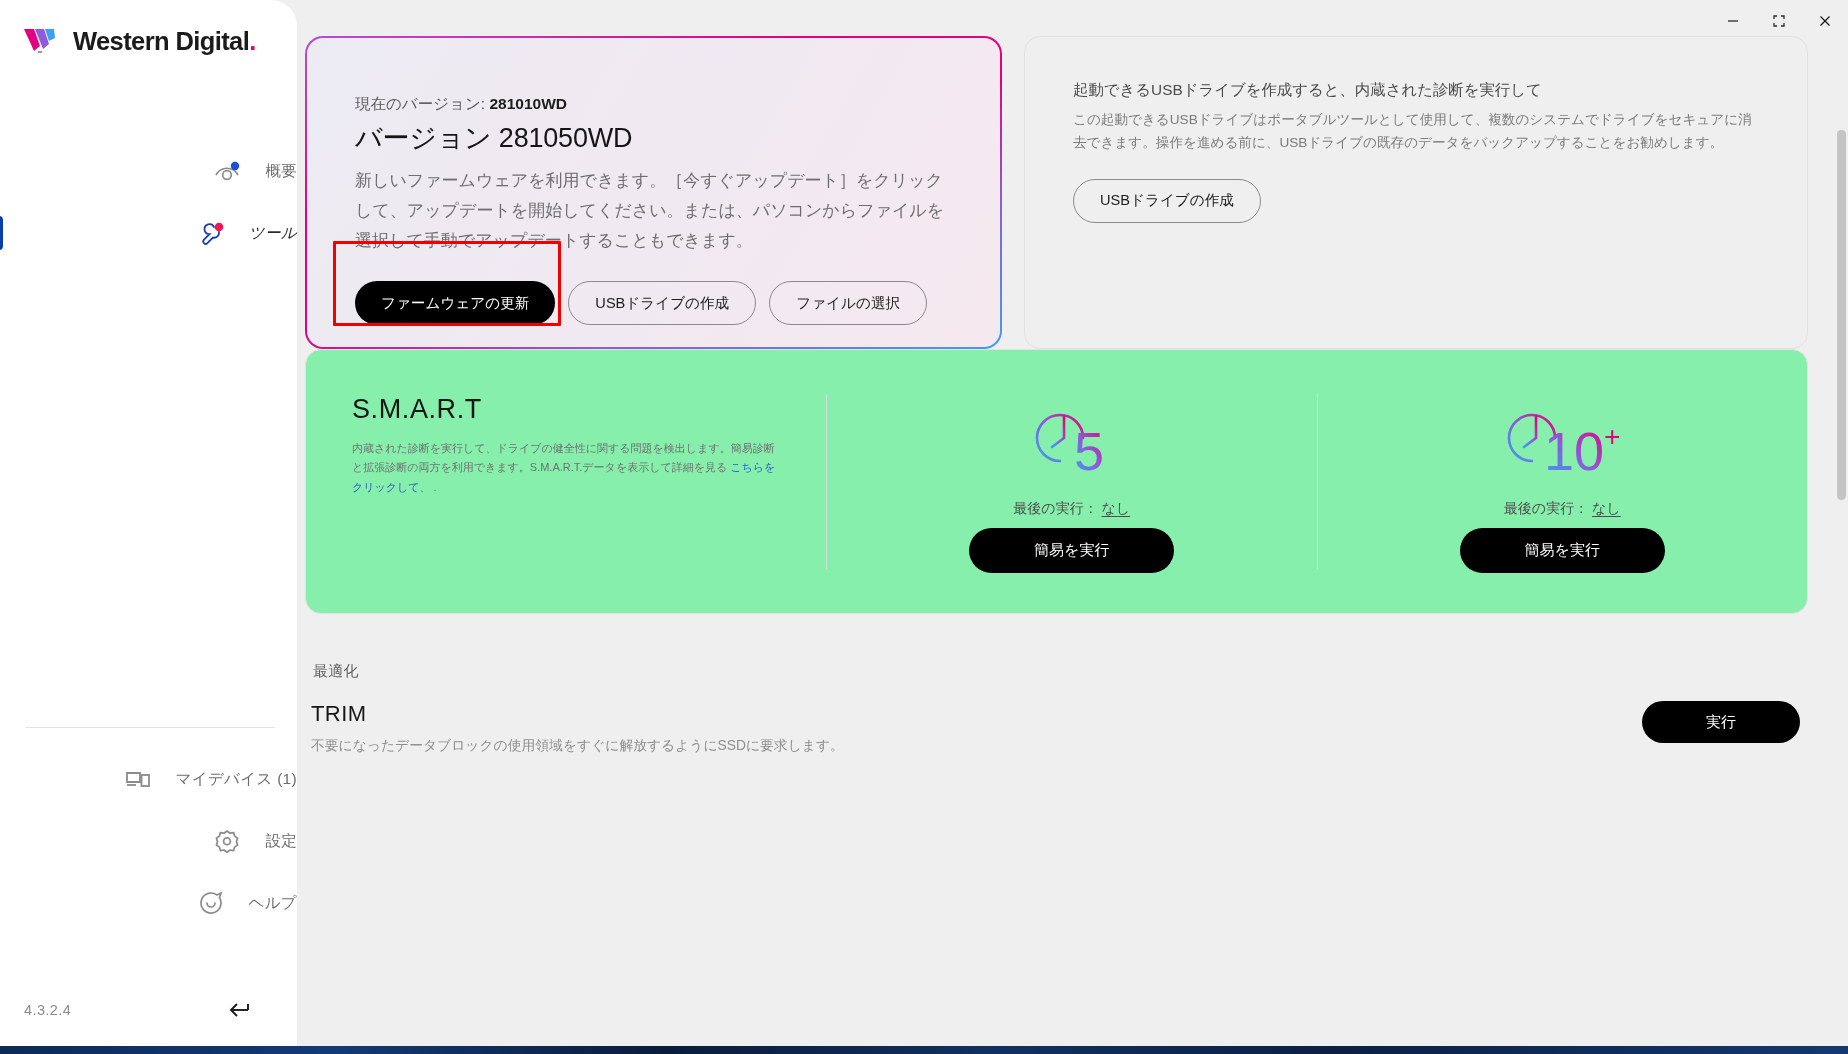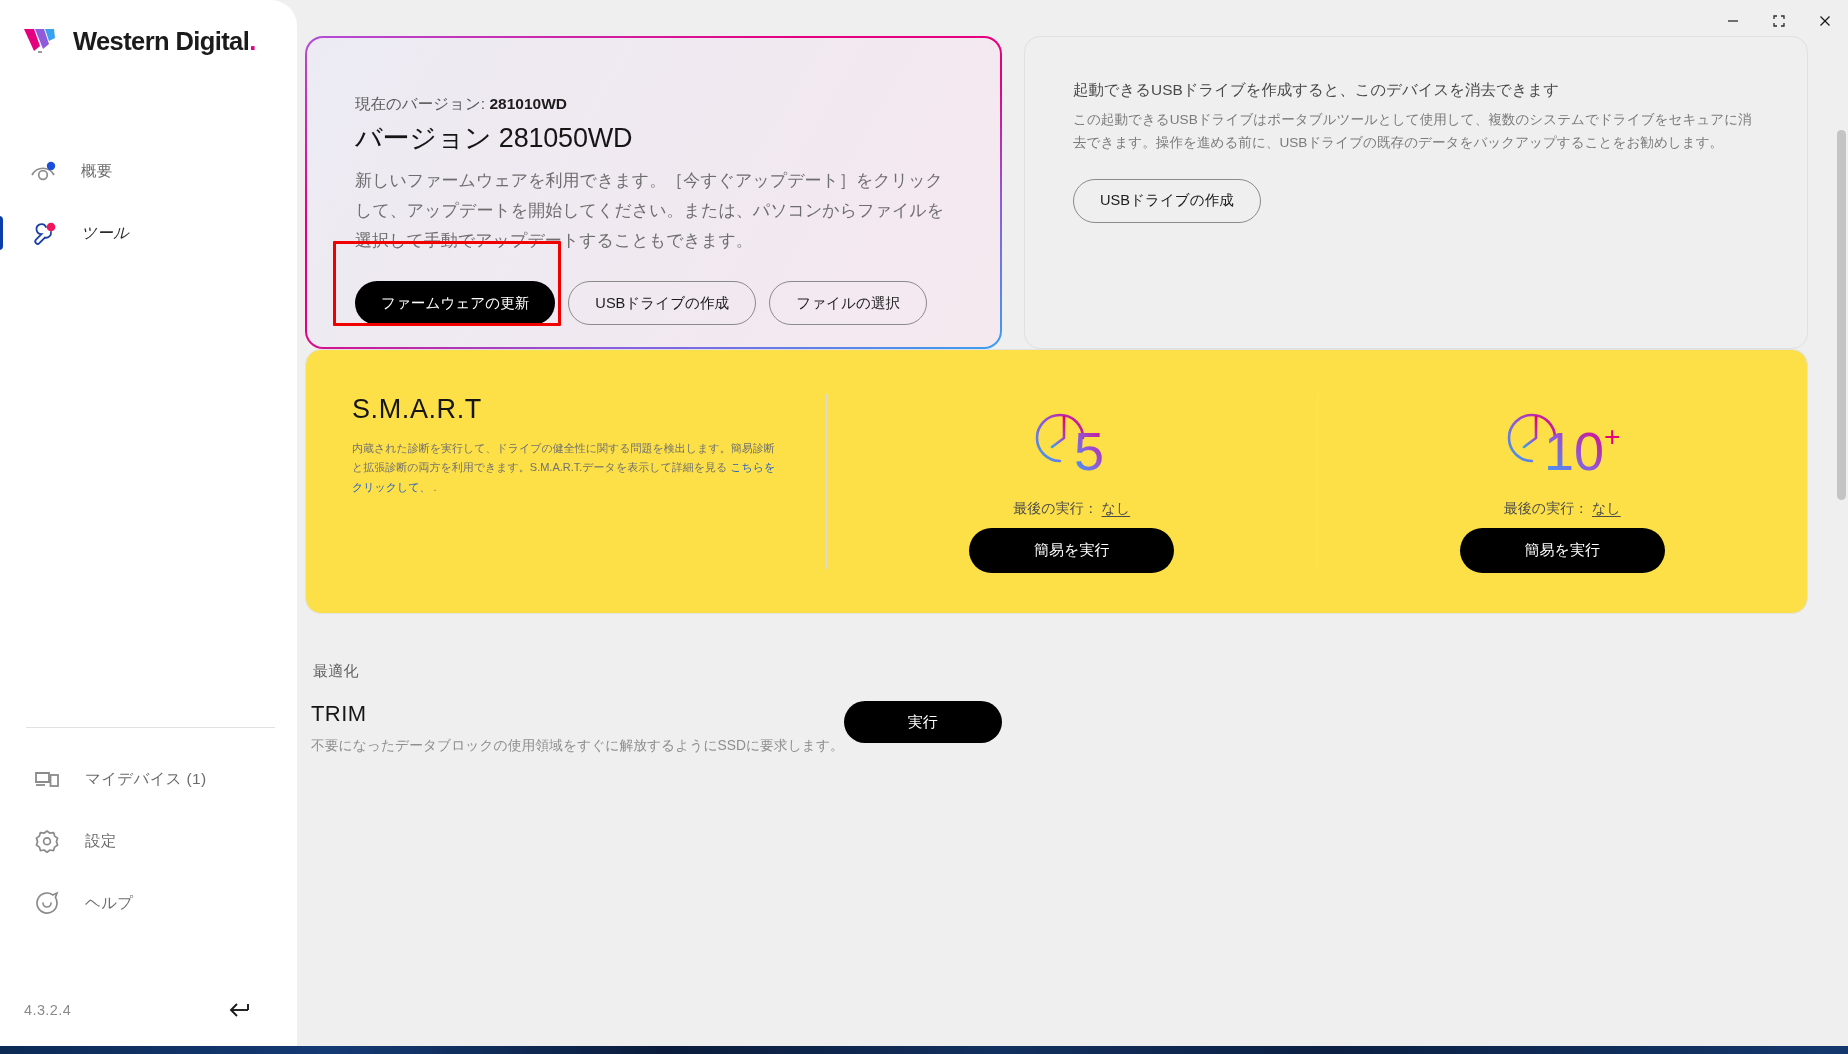--- a/index.html
+++ b/index.html
@@ -43,23 +43,23 @@
     white-space: nowrap;
   }
   .brand-text .dot { color: #e4007f; }
 
   .nav-top { margin-top: 82px; }
   .nav-item {
     position: relative;
     display: flex;
     align-items: center;
     height: 62px;
-    padding-left: 28px;
     gap: 23px;
     cursor: pointer;
+    justify-content: flex-end;
   }
   .nav-item .nav-ico {
     width: 30px; height: 30px;
     flex: 0 0 30px;
     display: flex; align-items: center; justify-content: center;
   }
   .nav-item .nav-label {
     font-size: 15.5px;
     color: #6c6c6c;
     letter-spacing: 0.3px;
@@ -226,21 +226,21 @@
   .section-label {
     font-size: 15px;
     color: #5f5f5f;
     margin: 44px 0 20px 8px;
     letter-spacing: 0.3px;
   }
 
   .smart-card {
     border: 1px solid #e2e2e2;
     border-radius: 16px;
-    background: #fde047;
+    background: #86efac;
     height: 265px;
     display: flex;
     align-items: stretch;
     padding: 0;
   }
   .smart-left {
     flex: 0 0 520px;
     padding: 44px 44px 0 46px;
   }
   .smart-h {
@@ -283,21 +283,21 @@
     height: 45px;
     border-radius: 23px;
     background: #000;
     color: #fff;
     font-size: 15px;
     border: none;
     cursor: pointer;
     font-family: inherit;
   }
 
-  .trim-head { display: flex; align-items: flex-start; }
+  .trim-head { display: flex; align-items: flex-start; justify-content: space-between; }
   .trim-title { font-size: 22px; color: #161616; letter-spacing: 0.4px; }
   .trim-desc { font-size: 13.8px; color: #8e8e8e; margin-top: 10px; }
   .btn-exec {
     width: 158px; height: 42px;
     border-radius: 21px;
     background: #000; color: #fff;
     font-size: 15px; border: none; cursor: pointer;
     font-family: inherit;
   }
 
@@ -432,21 +432,21 @@
               <button class="btn btn-dark">ファームウェアの更新</button>
               <button class="btn btn-ghost">USBドライブの作成</button>
               <button class="btn btn-ghost">ファイルの選択</button>
             </div>
           </div>
           <div class="highlight-box" style="left:28px; top:205px; width:228px; height:85px;"></div>
         </div>
 
         <div class="usb-card">
           <div class="usb-title">
-            <span>起動できるUSBドライブを作成すると、このデバイスを消去できます</span>
+            <span>起動できるUSBドライブを作成すると、内蔵された診断を実行して</span>
           </div>
           <div class="usb-desc">この起動できるUSBドライブはポータブルツールとして使用して、複数のシステムでドライブをセキュアに消去できます。操作を進める前に、USBドライブの既存のデータをバックアップすることをお勧めします。</div>
           <button class="btn btn-ghost">USBドライブの作成</button>
         </div>
       </div>
 
 
       <div class="smart-card">
         <div class="smart-left">
           <div class="smart-h">S.M.A.R.T</div>

